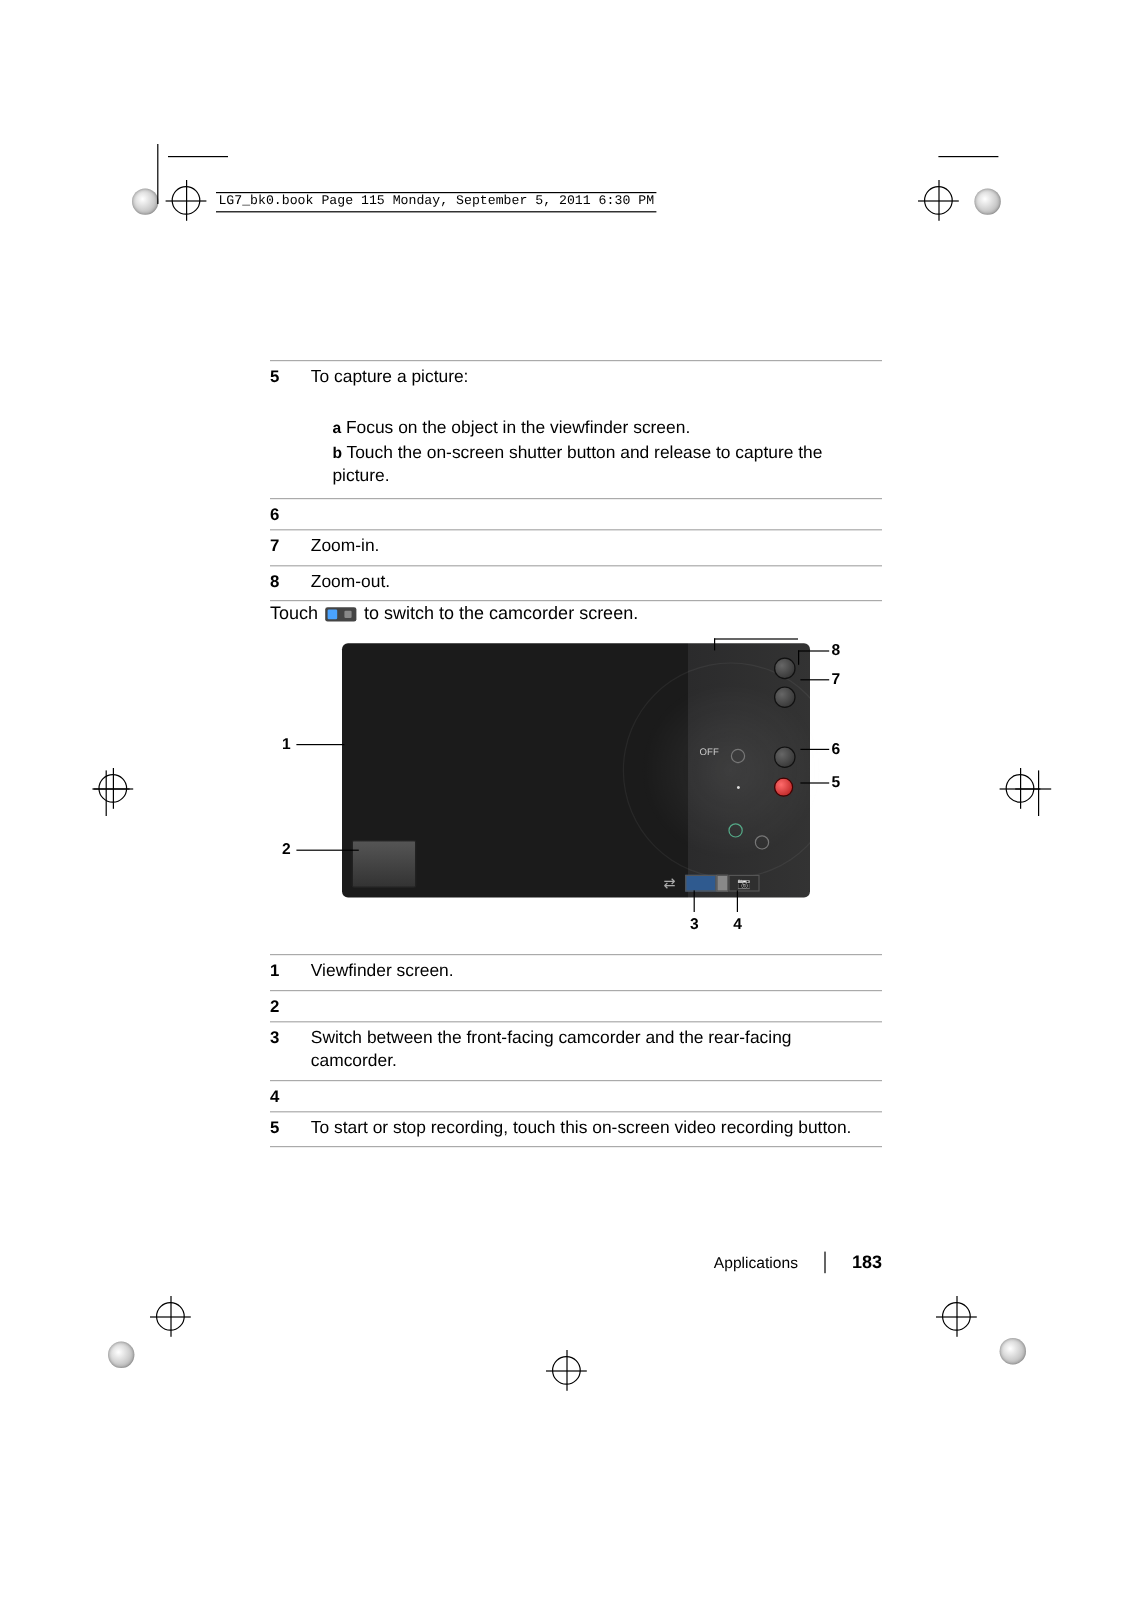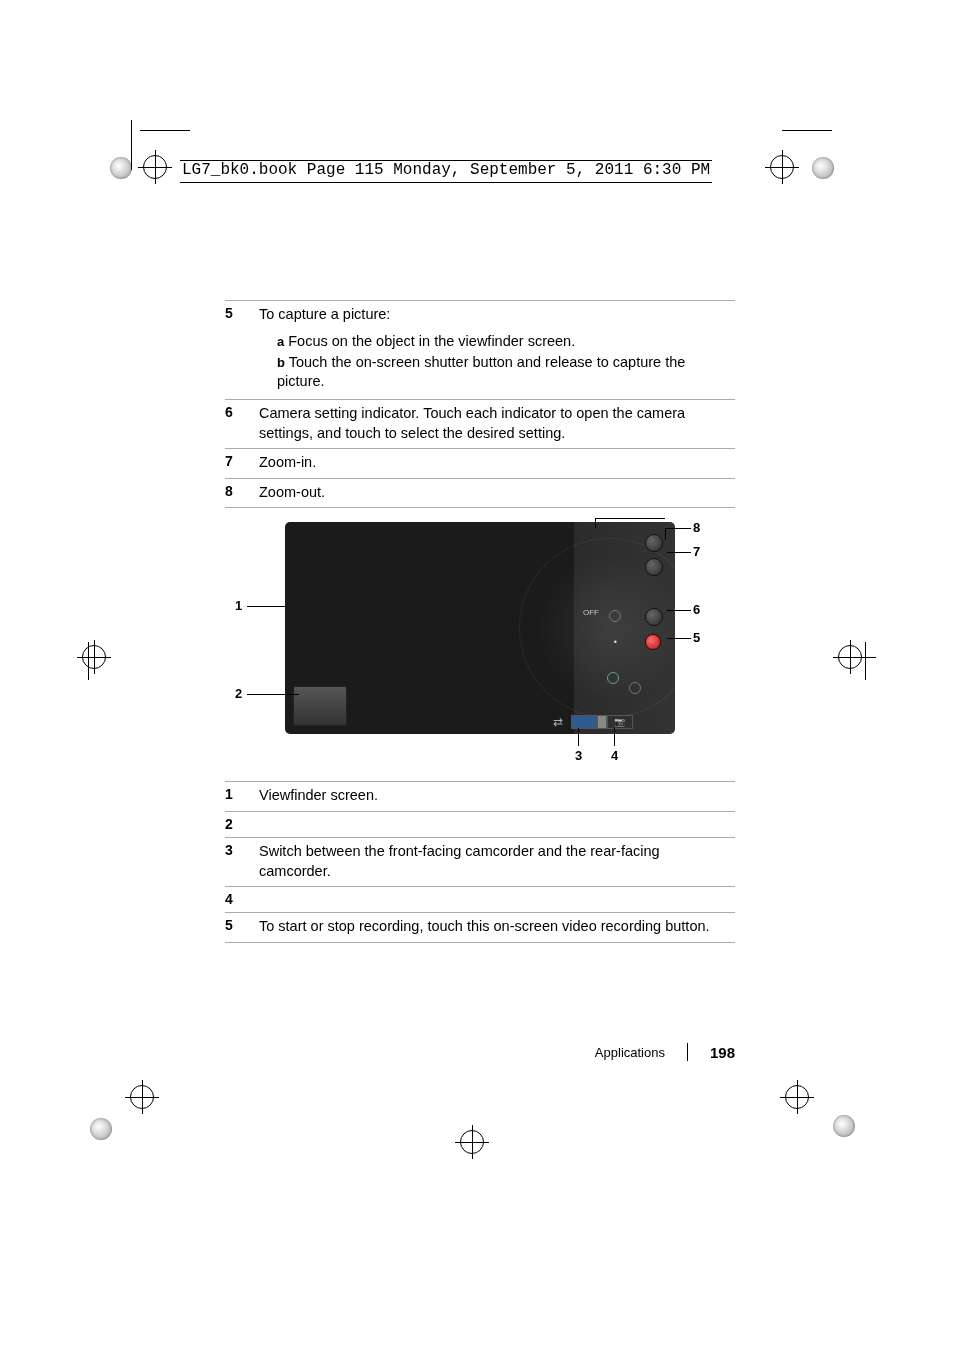--- a/index.html
+++ b/index.html
@@ -14,21 +14,21 @@
   }
   .crop-target { width: 24px; height: 24px; border: 1px solid #000; border-radius: 50%; position: absolute; }
   .crop-target::before { content:""; position:absolute; width:1px; height:34px; background:#000; left:11px; top:-6px; }
   .crop-target::after { content:""; position:absolute; height:1px; width:34px; background:#000; top:11px; left:-6px; }
   .crop-dial { width:22px; height:22px; border-radius:50%; background: radial-gradient(circle at 40% 40%, #fff 0%, #bbb 70%, #777 100%); position:absolute; box-shadow: inset 0 0 3px rgba(0,0,0,.4); }
 
   .book-header {
     position:absolute;
     left: 180px; top: 160px;
     font-family: "Courier New", monospace;
-    font-size: 16px;
+    font-size: 11px;
     color:#000;
     border-top: 1px solid #000;
     border-bottom: 1px solid #000;
     padding: 1px 2px 2px 2px;
     line-height: 1.1;
   }
 
   .content {
     position: absolute;
     left: 225px; top: 300px;
@@ -38,21 +38,21 @@
   .row {
     display:flex;
     border-bottom: 1px solid #aaa;
     padding: 4px 0 5px 0;
   }
   .row.top { border-top: 1px solid #aaa; }
   .num { width: 34px; font-weight: bold; font-size: 14px; flex-shrink:0; }
   .desc { flex:1; font-size: 14.5px; line-height: 1.35; }
   .desc p { margin-top: 6px; }
   .desc p:first-child { margin-top:0; }
-  .sublist { margin-top: 7px; padding-left: 18px; }
+  .sublist { margin-top: 23px; padding-left: 18px; }
   .sublist div { margin: 3px 0; font-size:14.5px; line-height:1.3; }
   .sub-letter { font-weight: bold; font-size: 13px; }
 
   .section-title {
     font-weight: bold;
     font-size: 17px;
     margin: 22px 0 10px 0;
   }
   .body-line { font-size: 15px; line-height:1.4; }
 
@@ -177,38 +177,38 @@
       <div class="desc">
         <p>To capture a picture:</p>
         <div class="sublist">
           <div><span class="sub-letter">a</span> <span>Focus on the object in the viewfinder screen.</span></div>
           <div><span class="sub-letter">b</span> <span>Touch the on-screen shutter button and release to capture the picture.</span></div>
         </div>
       </div>
     </div>
     <div class="row">
       <div class="num">6</div>
-      <div class="desc">
-          <p>Camera setting indicator. Touch each indicator to open the camera settings, and touch to select the desired setting.</p>
-        </div>
     </div>
     <div class="row">
       <div class="num">7</div>
       <div class="desc">
           <p>Zoom-in.</p>
         </div>
     </div>
     <div class="row">
       <div class="num">8</div>
       <div class="desc">
           <p>Zoom-out.</p>
         </div>
     </div>
   </div>
 
+  <div class="body-line">
+    <span>Touch </span><span class="switch-icon"></span><span> to switch to the camcorder screen.</span>
+  </div>
 
 
   <div class="figure-wrap">
     <div class="figure">
       <div class="curve"></div>
       <div class="thumb"></div>
 
       <div class="ctrl-circle" style="right:12px; top:12px;"></div>
       <div class="ctrl-circle" style="right:12px; top:36px;"></div>
       <div class="ctrl-circle" style="right:12px; top:86px;"></div>
@@ -278,14 +278,14 @@
           <p>To start or stop recording, touch this on-screen video recording button.</p>
         </div>
     </div>
   </div>
 
 </div>
 
 <div class="footer">
   <span>Applications</span>
   <span class="sep"></span>
-  <span class="page-num">198</span>
+  <span class="page-num">183</span>
 </div>
 
 </body></html>

